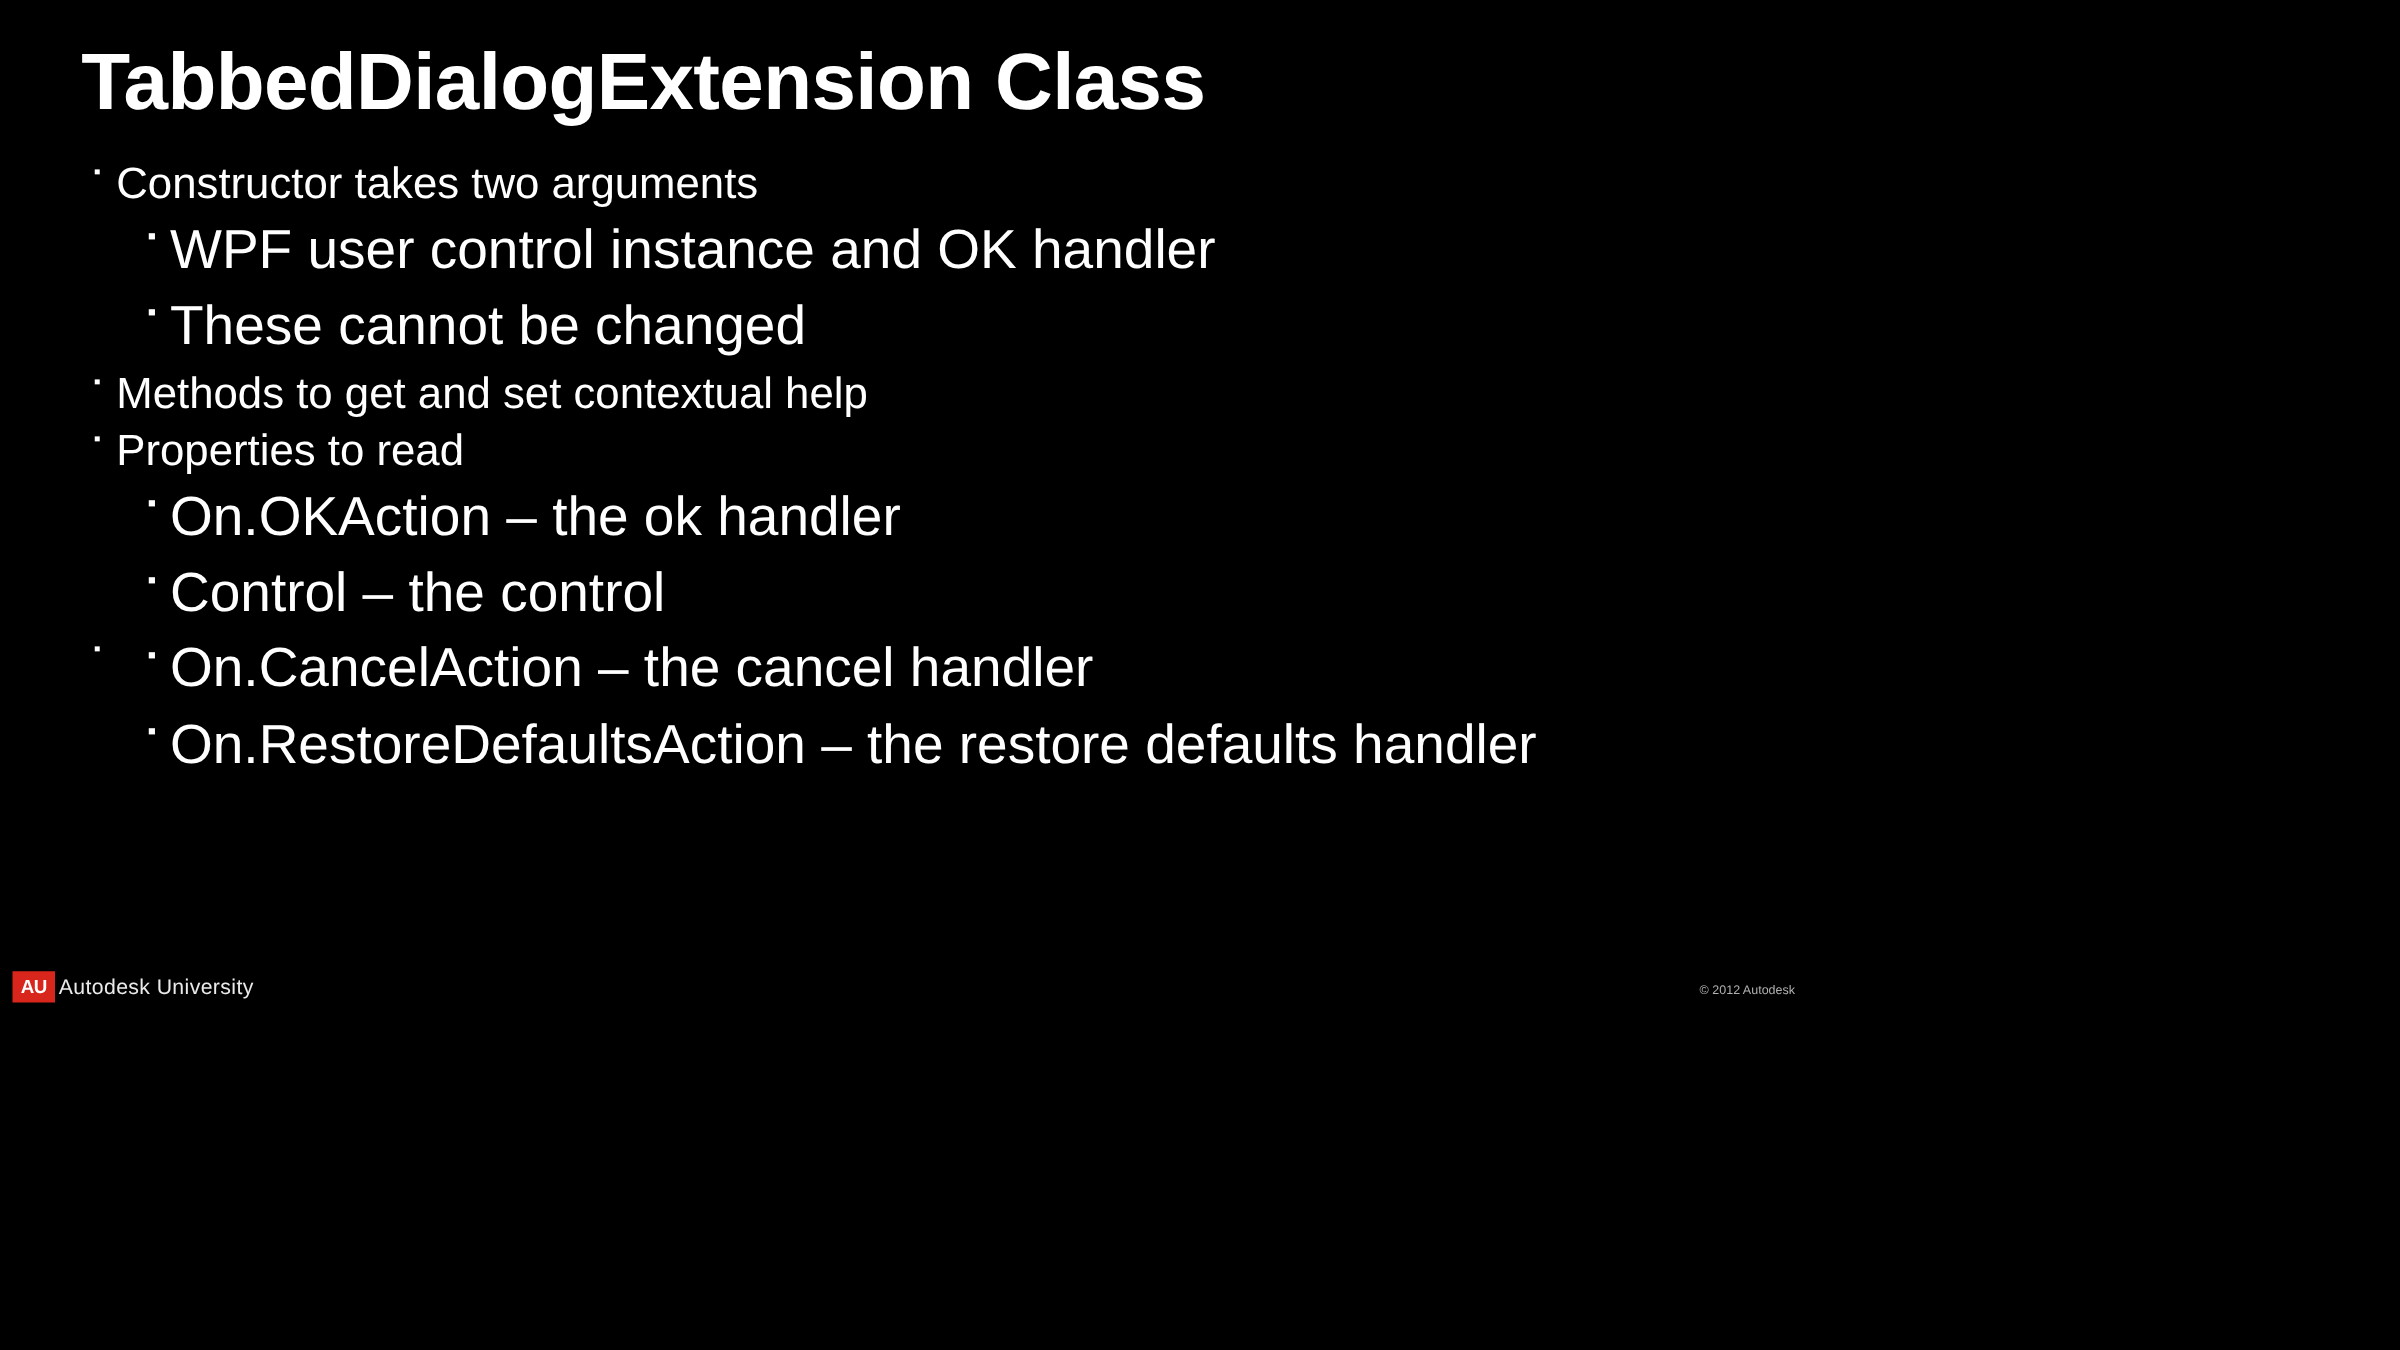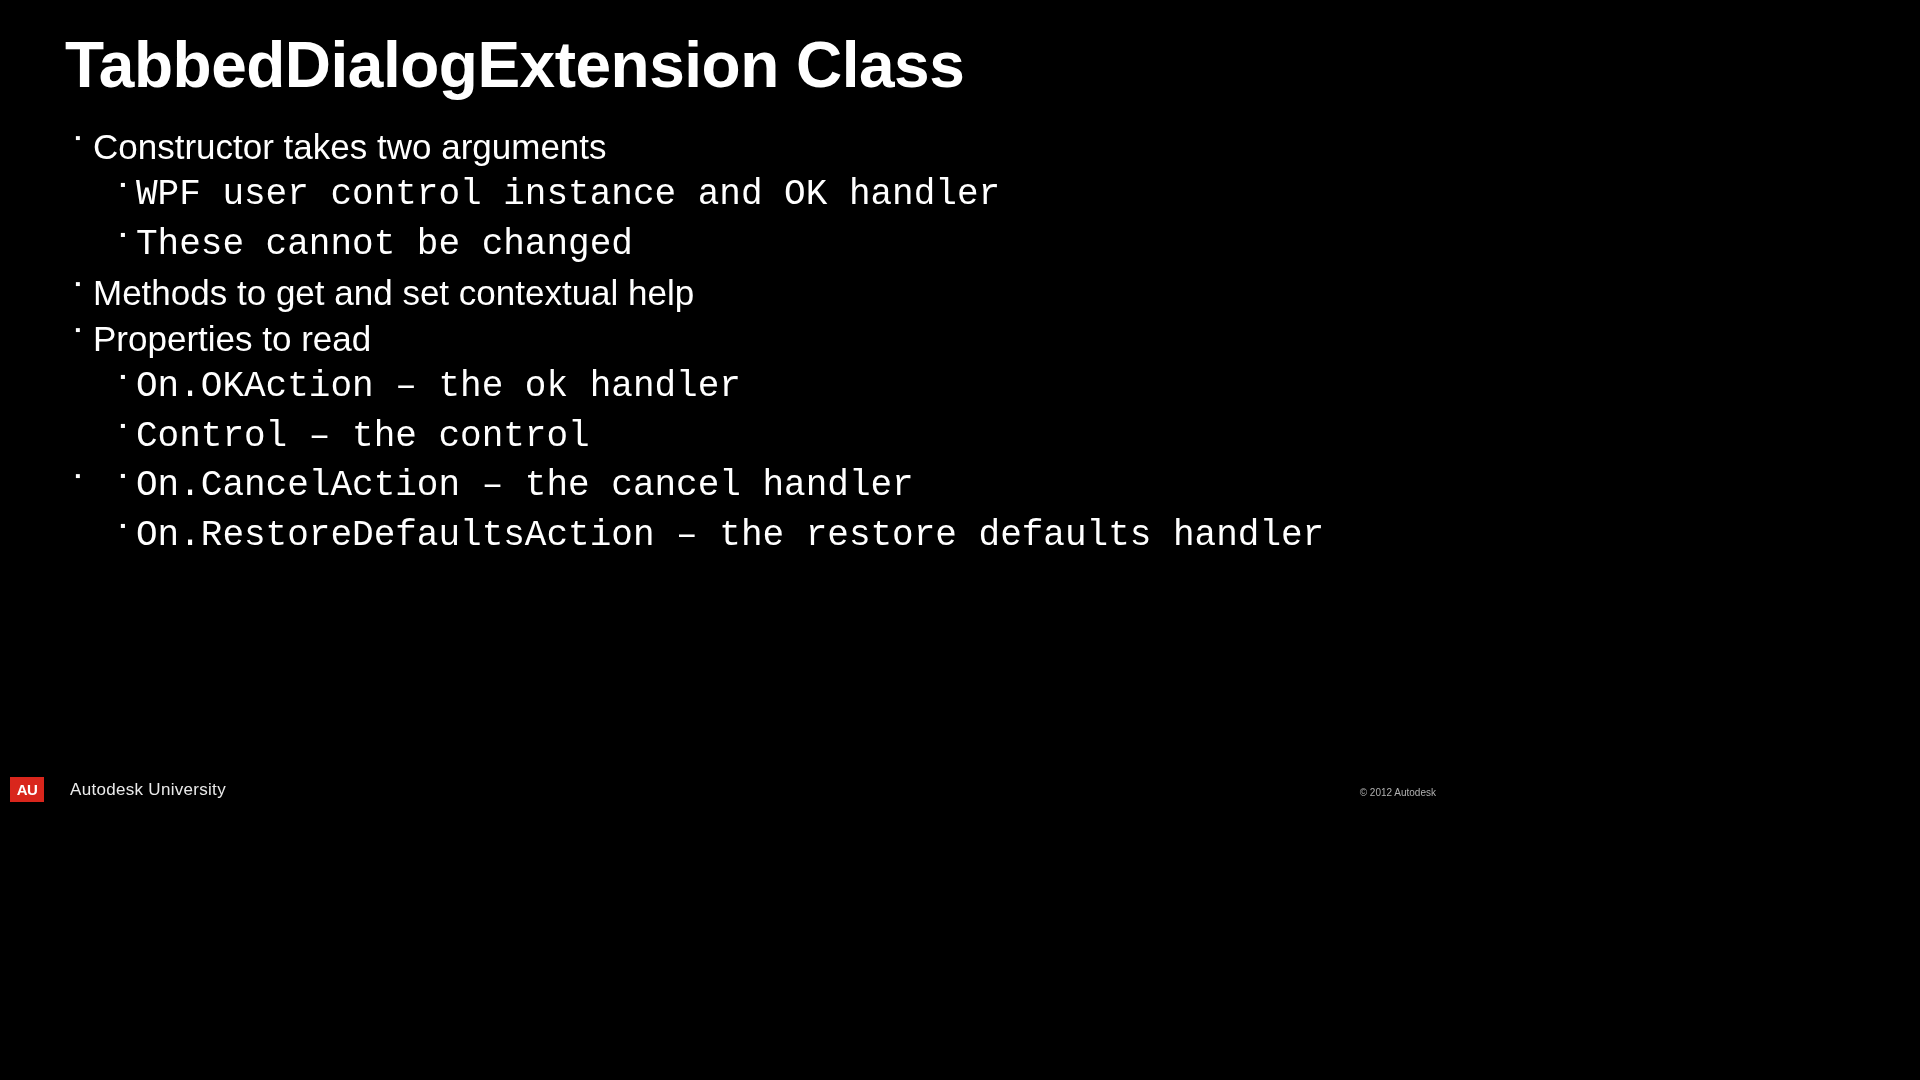--- a/index.html
+++ b/index.html
@@ -43,40 +43,39 @@
     font-size: 0.45em;
     color: #fff;
   }
   ul.level2 {
     list-style: none;
     padding-left: 25px;
   }
   ul.level2 > li {
     position: relative;
     padding-left: 18px;
-    font-size: 36px;
+    font-size: 44px;
     line-height: 1.38;
     font-weight: normal;
-    font-family: Liberation Mono, monospace;
   }
   ul.level2 > li::before {
     content: "▪";
     position: absolute;
     left: 0;
     top: 0.30em;
     font-size: 0.45em;
     color: #fff;
   }
   .footer {
     position: absolute;
     left: 10px;
     bottom: 14px;
     display: flex;
     align-items: center;
-    gap: 26px;
+    gap: 3px;
   }
   .au-logo {
     width: 34px;
     height: 25px;
     background: #d9261c;
     color: #fff;
     font-weight: bold;
     font-size: 15px;
     display: flex;
     align-items: center;

